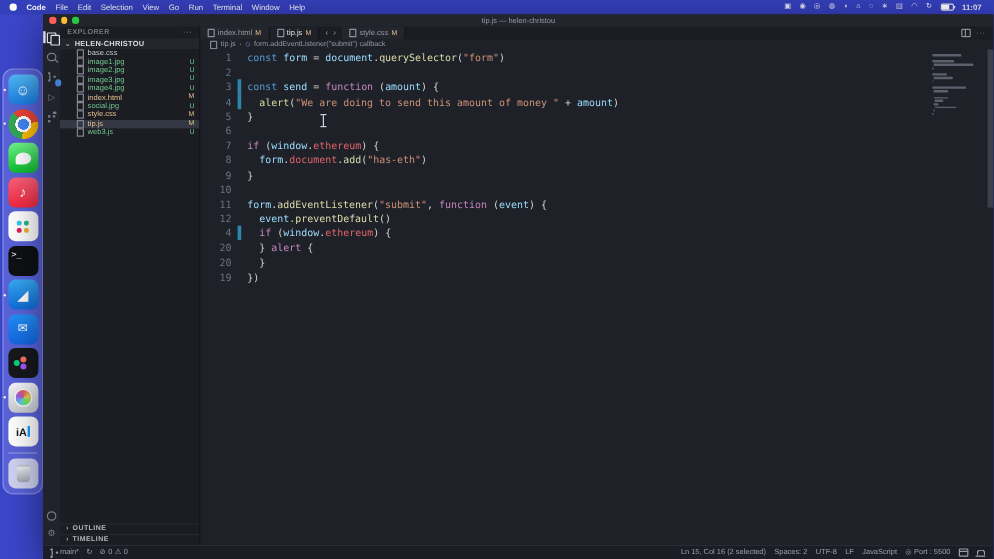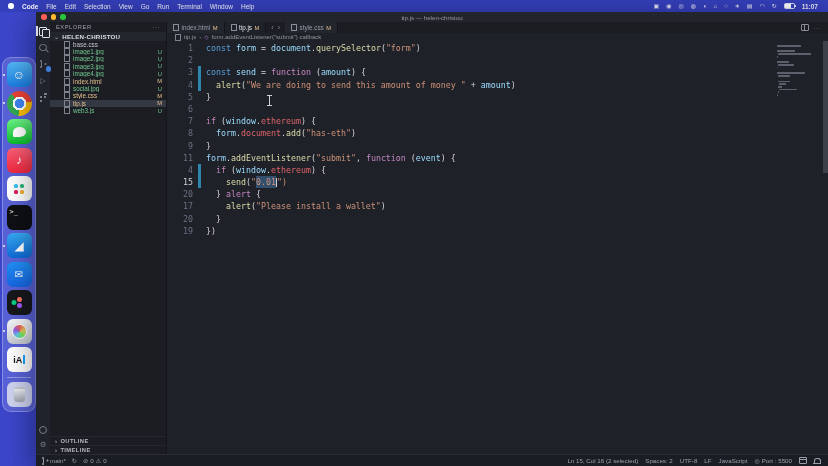--- a/index.html
+++ b/index.html
@@ -415,25 +415,25 @@
           <div class="ibeam"></div>
         <div class="code-row"><span class="gutter">1</span><span class="gbar"></span><span class="codeln"><span class="tk-k">const</span><span class="tk-d"> </span><span class="tk-v">form</span><span class="tk-d"> = </span><span class="tk-v">document</span><span class="tk-d">.</span><span class="tk-f">querySelector</span><span class="tk-d">(</span><span class="tk-s">"form"</span><span class="tk-d">)</span></span></div>
             <div class="code-row"><span class="gutter">2</span><span class="gbar"></span><span class="codeln"></span></div>
             <div class="code-row"><span class="gutter">3</span><span class="gbar on"></span><span class="codeln"><span class="tk-k">const</span><span class="tk-d"> </span><span class="tk-v">send</span><span class="tk-d"> = </span><span class="tk-kp">function</span><span class="tk-d"> (</span><span class="tk-v">amount</span><span class="tk-d">) {</span></span></div>
             <div class="code-row"><span class="gutter">4</span><span class="gbar on"></span><span class="codeln"><span class="tk-d">  </span><span class="tk-f">alert</span><span class="tk-d">(</span><span class="tk-s">"We are doing to send this amount of money "</span><span class="tk-d"> + </span><span class="tk-v">amount</span><span class="tk-d">)</span></span></div>
             <div class="code-row"><span class="gutter">5</span><span class="gbar"></span><span class="codeln"><span class="tk-d">}</span></span></div>
             <div class="code-row"><span class="gutter">6</span><span class="gbar"></span><span class="codeln"></span></div>
             <div class="code-row"><span class="gutter">7</span><span class="gbar"></span><span class="codeln"><span class="tk-kp">if</span><span class="tk-d"> (</span><span class="tk-v">window</span><span class="tk-d">.</span><span class="tk-p">ethereum</span><span class="tk-d">) {</span></span></div>
             <div class="code-row"><span class="gutter">8</span><span class="gbar"></span><span class="codeln"><span class="tk-d">  </span><span class="tk-v">form</span><span class="tk-d">.</span><span class="tk-p">document</span><span class="tk-d">.</span><span class="tk-f">add</span><span class="tk-d">(</span><span class="tk-s">"has-eth"</span><span class="tk-d">)</span></span></div>
             <div class="code-row"><span class="gutter">9</span><span class="gbar"></span><span class="codeln"><span class="tk-d">}</span></span></div>
+            <div class="code-row"><span class="gutter">10</span><span class="gbar"></span><span class="codeln"></span></div>
             <div class="code-row"><span class="gutter">11</span><span class="gbar"></span><span class="codeln"><span class="tk-v">form</span><span class="tk-d">.</span><span class="tk-f">addEventListener</span><span class="tk-d">(</span><span class="tk-s">"submit"</span><span class="tk-d">, </span><span class="tk-kp">function</span><span class="tk-d"> (</span><span class="tk-v">event</span><span class="tk-d">) {</span></span></div>
+            <div class="code-row"><span class="gutter">12</span><span class="gbar"></span><span class="codeln"><span class="tk-d">  </span><span class="tk-v">event</span><span class="tk-d">.</span><span class="tk-f">preventDefault</span><span class="tk-d">()</span></span></div>
             <div class="code-row"><span class="gutter">4</span><span class="gbar on"></span><span class="codeln"><span class="tk-d">  </span><span class="tk-kp">if</span><span class="tk-d"> (</span><span class="tk-v">window</span><span class="tk-d">.</span><span class="tk-p">ethereum</span><span class="tk-d">) {</span></span></div>
-            <div class="code-row"><span class="gutter active">15</span><span class="gbar on"></span><span class="codeln"><span class="tk-d">    </span><span class="tk-f">send</span><span class="tk-d">(</span><span class="tk-s">"</span><span class="tk-sel">0.01</span><span class="tk-caret"></span><span class="tk-s">")</span></span></div>
             <div class="code-row"><span class="gutter">20</span><span class="gbar"></span><span class="codeln"><span class="tk-d">  } </span><span class="tk-kp">alert</span><span class="tk-d"> {</span></span></div>
-            <div class="code-row"><span class="gutter">17</span><span class="gbar"></span><span class="codeln"><span class="tk-d">    </span><span class="tk-f">alert</span><span class="tk-d">(</span><span class="tk-s">"Please install a wallet"</span><span class="tk-d">)</span></span></div>
             <div class="code-row"><span class="gutter">20</span><span class="gbar"></span><span class="codeln"><span class="tk-d">  }</span></span></div>
             <div class="code-row"><span class="gutter">19</span><span class="gbar"></span><span class="codeln"><span class="tk-d">})</span></span></div>
           </div>
       </div>
     </div>
 
     <div class="statusbar">
       <div class="st-left">
         <span class="st-item">
           <span class="branch-ic"></span>

